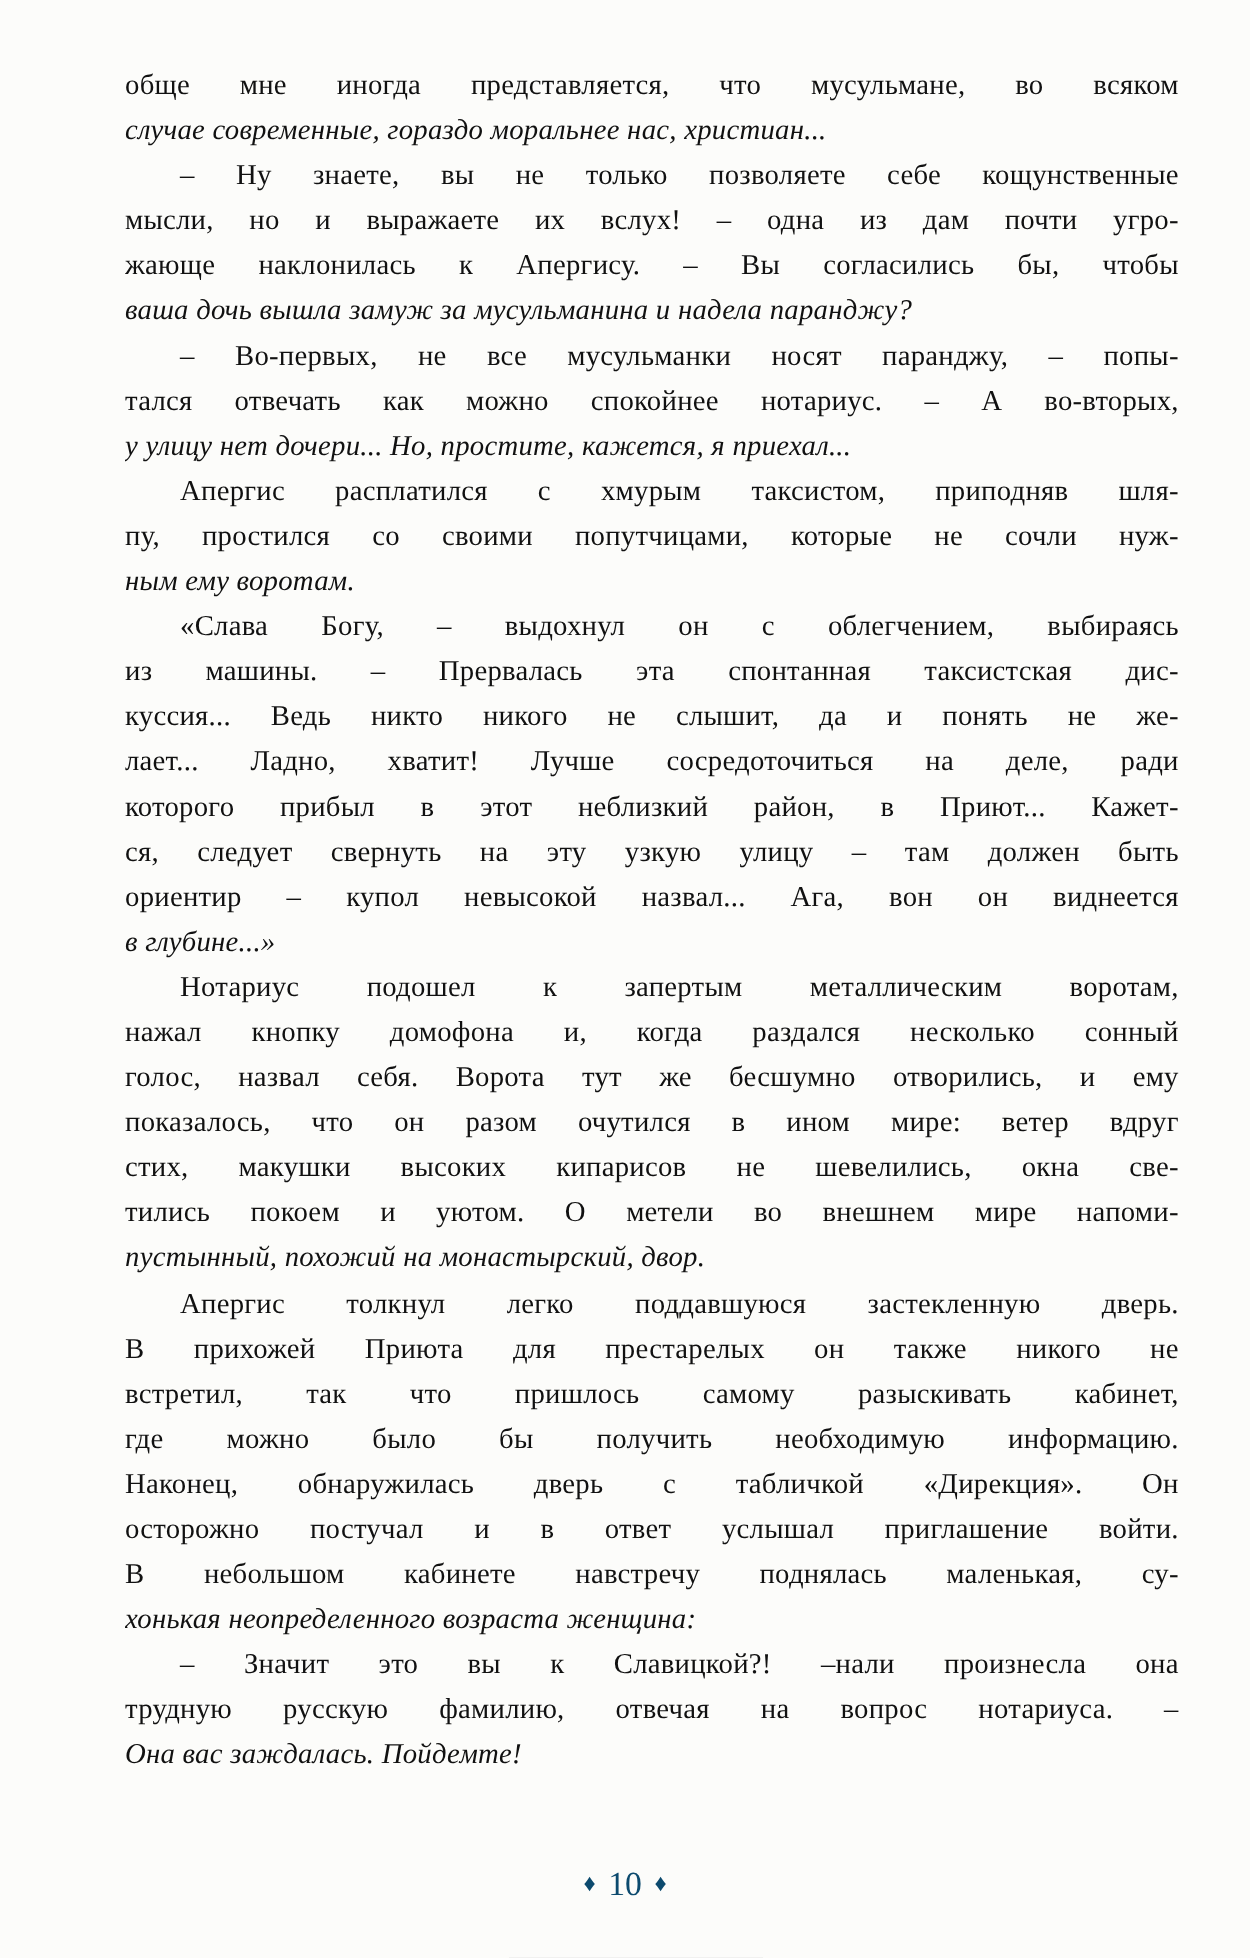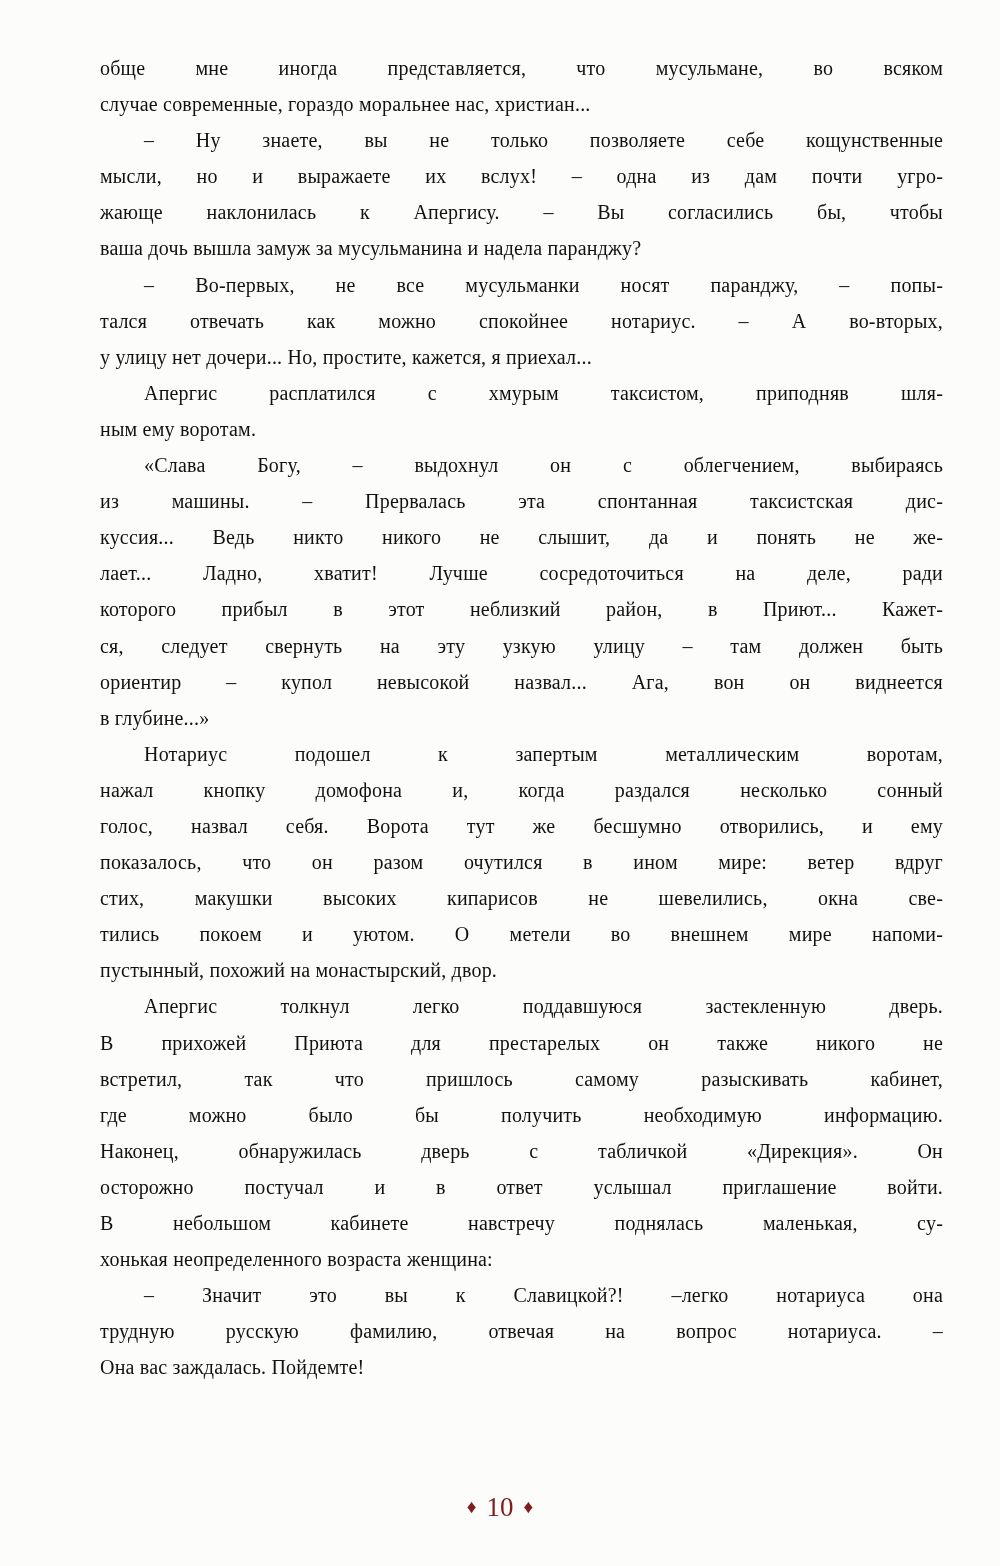--- a/index.html
+++ b/index.html
@@ -14,49 +14,50 @@
     background: #fcfcfa;
     overflow: hidden;
     font-family: "Liberation Serif", "DejaVu Serif", serif;
     color: #111111;
   }
   .text-block {
     position: absolute;
     left: 100px;
     top: 50px;
     width: 843px;
-    font-size: 20px;
+    font-size: 23px;
     line-height: 36.1px;
     letter-spacing: 0.2px;
   }
   .paragraph {
     margin: 0;
     padding: 0;
   }
   .line {
     text-align: justify;
     text-align-last: justify;
     white-space: normal;
     overflow: hidden;
     height: 36.1px;
   }
   .line.last {
     text-align-last: left;
+    font-style: italic;
   }
   .line.indent {
     text-indent: 44px;
   }
   .footer {
     position: absolute;
     top: 1492px;
     left: 0;
     width: 1000px;
     text-align: center;
     font-size: 27px;
-    color: #7f1d1d;
+    color: #0c4a6e;
   }
   .footer .diamond {
     font-size: 19px;
     position: relative;
     top: -3px;
     margin: 0 10px;
   }
 </style>
 </head>
 <body>
@@ -73,20 +74,21 @@
         <div class="line">жающе наклонилась к Апергису. – Вы согласились бы, чтобы</div>
         <div class="line last">ваша дочь вышла замуж за мусульманина и надела паранджу?</div>
       </div>
       <div class="paragraph">
         <div class="line indent">– Во-первых, не все мусульманки носят паранджу, – попы-</div>
         <div class="line">тался отвечать как можно спокойнее нотариус. – А во-вторых,</div>
         <div class="line last">у улицу нет дочери... Но, простите, кажется, я приехал...</div>
       </div>
       <div class="paragraph">
         <div class="line indent">Апергис расплатился с хмурым таксистом, приподняв шля-</div>
+        <div class="line">пу, простился со своими попутчицами, которые не сочли нуж-</div>
         <div class="line last">ным ему воротам.</div>
       </div>
       <div class="paragraph">
         <div class="line indent">«Слава Богу, – выдохнул он с облегчением, выбираясь</div>
         <div class="line">из машины. – Прервалась эта спонтанная таксистская  дис-</div>
         <div class="line">куссия... Ведь никто никого не слышит, да и понять не же-</div>
         <div class="line">лает... Ладно, хватит! Лучше сосредоточиться на деле, ради</div>
         <div class="line">которого прибыл в этот неблизкий район, в Приют... Кажет-</div>
         <div class="line">ся, следует свернуть на эту узкую улицу – там должен быть</div>
         <div class="line">ориентир – купол невысокой назвал... Ага, вон он виднеется</div>
@@ -105,21 +107,21 @@
         <div class="line indent">Апергис толкнул легко поддавшуюся застекленную дверь.</div>
         <div class="line">В прихожей Приюта для престарелых он также никого не</div>
         <div class="line">встретил, так что пришлось самому разыскивать кабинет,</div>
         <div class="line">где можно было бы получить необходимую информацию.</div>
         <div class="line">Наконец, обнаружилась дверь с табличкой «Дирекция». Он</div>
         <div class="line">осторожно постучал и в ответ услышал приглашение войти.</div>
         <div class="line">В небольшом кабинете навстречу поднялась маленькая, су-</div>
         <div class="line last">хонькая неопределенного возраста женщина:</div>
       </div>
       <div class="paragraph">
-        <div class="line indent">– Значит это вы к Славицкой?! –легко нотариуса она</div>
+        <div class="line indent">– Значит это вы к Славицкой?! –нали произнесла она</div>
         <div class="line">трудную русскую фамилию, отвечая на вопрос нотариуса. –</div>
         <div class="line last">Она вас заждалась. Пойдемте!</div>
       </div>
     </div>
   <div class="footer">
     <span class="diamond">♦</span><span>10</span><span class="diamond">♦</span>
   </div>
 </div>
 
 </body></html>

